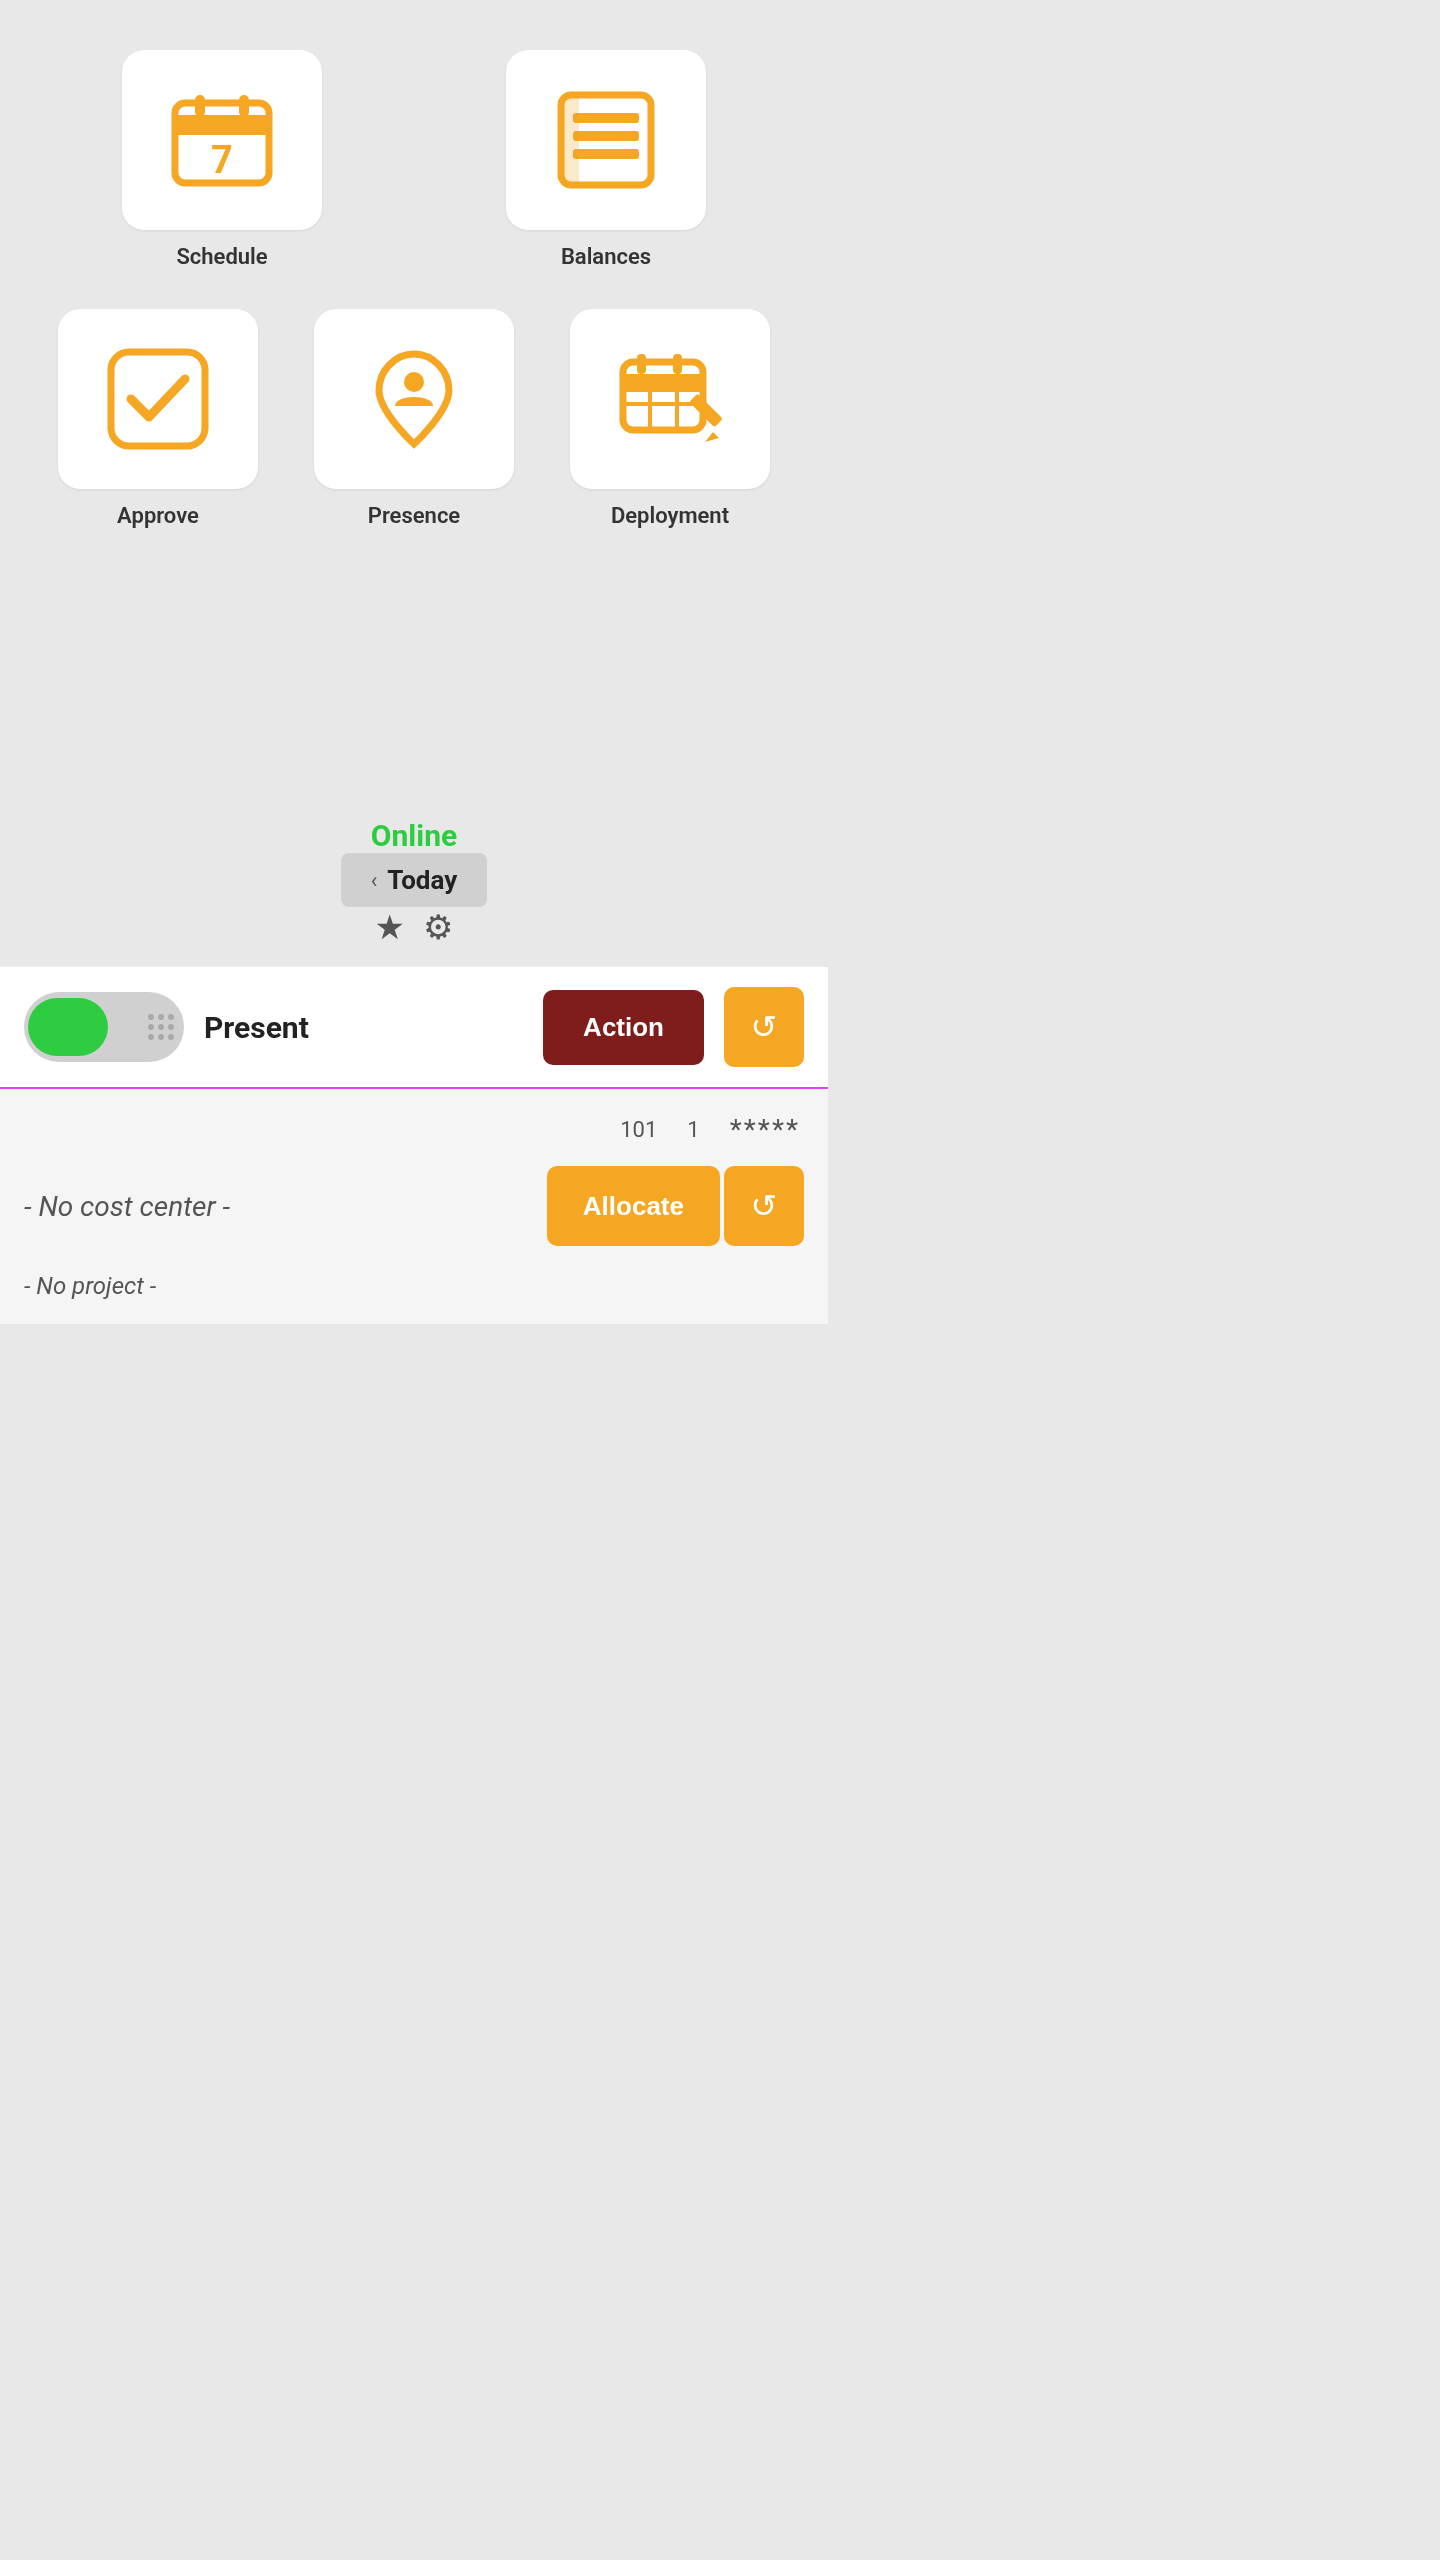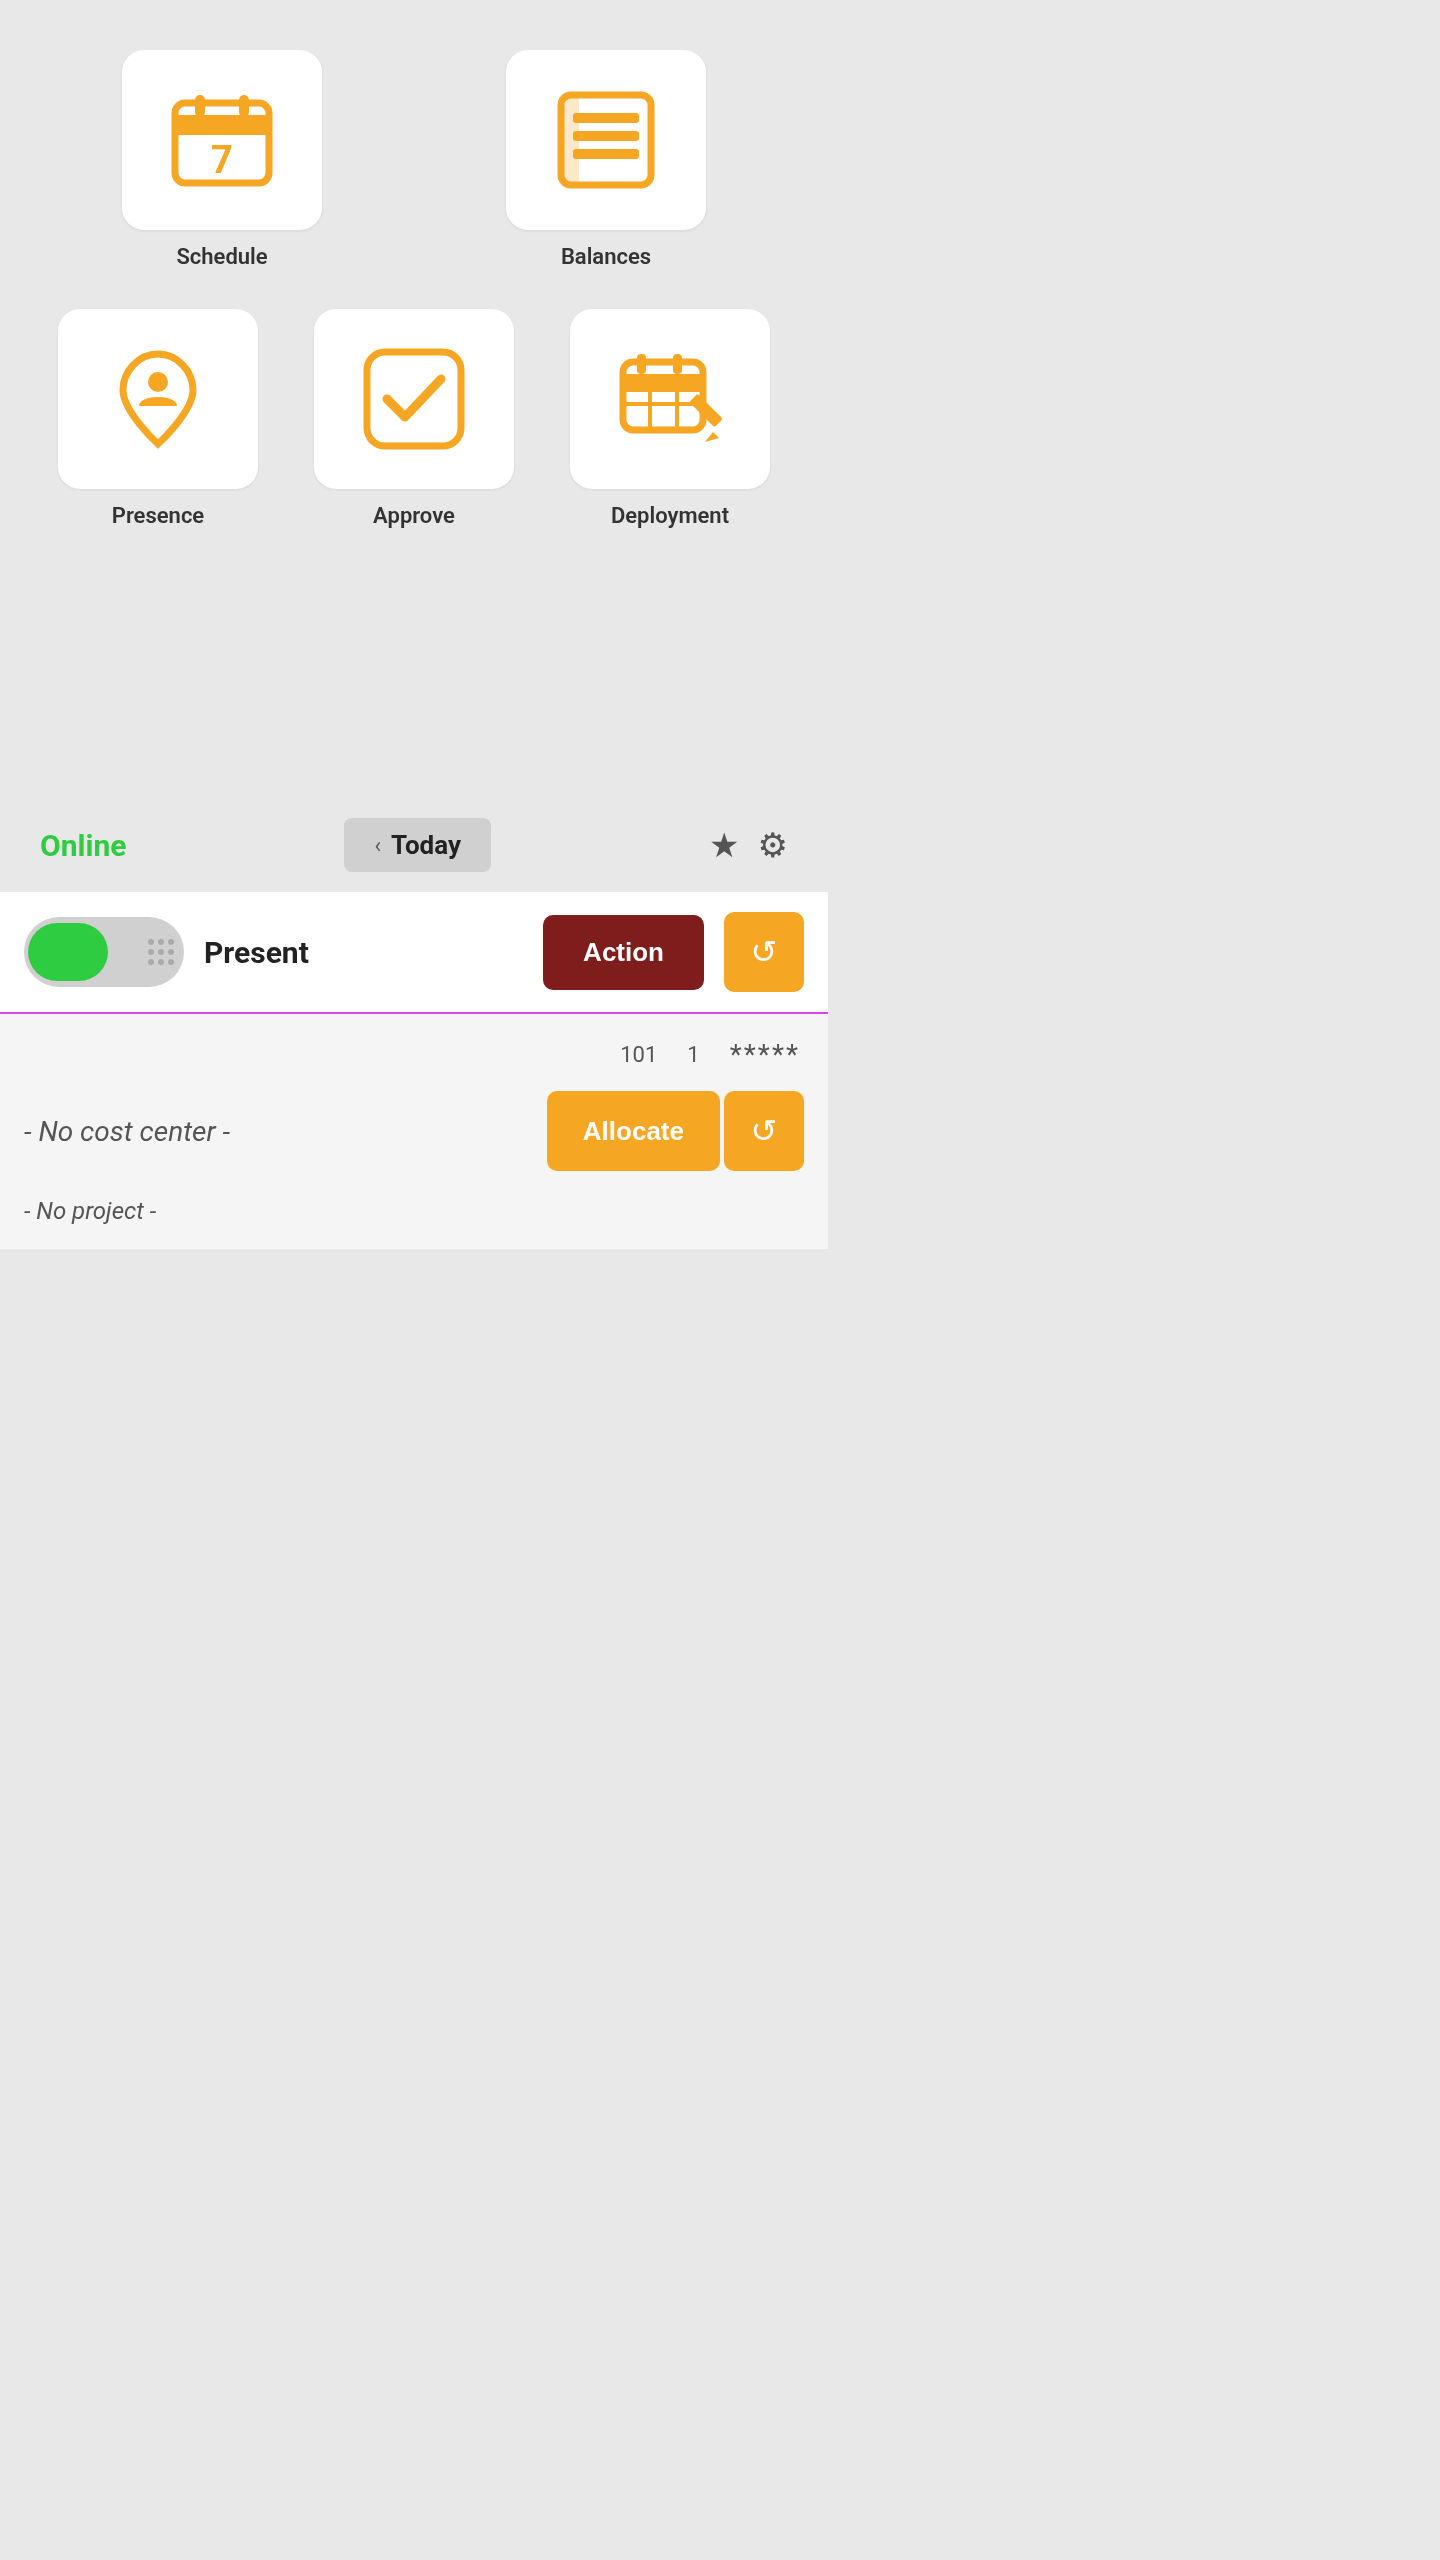--- a/index.html
+++ b/index.html
@@ -45,22 +45,23 @@
       font-size: 22px;
       font-weight: 600;
       color: #333333;
       text-align: center;
     }
 
     .header-bar {
       display: flex;
       align-items: center;
       justify-content: space-between;
-      padding: 20px 40px;
+      padding: 20px 20px;
       background: #e8e8e8;
+      flex-direction: column;
     }
 
     .online-label {
       font-size: 30px;
       font-weight: 700;
       color: #2ecc40;
     }
 
     .today-btn {
       display: flex;
@@ -282,38 +283,38 @@
       <span class="icon-label">Balances</span>
     </div>
 
   </div>
 
   <div class="icon-row">
 
     <div class="icon-item">
       <div class="icon-box">
         <svg width="110" height="110" viewBox="0 0 110 110" fill="none" xmlns="http://www.w3.org/2000/svg">
+          <rect x="8" y="8" width="94" height="94" rx="18" stroke="#F5A623" stroke-width="7" fill="none"></rect>
+          <polyline points="28,55 46,73 82,35" stroke="#F5A623" stroke-width="9" fill="none" stroke-linecap="round" stroke-linejoin="round"></polyline>
+        </svg>
+      </div>
+      <span class="icon-label">Approve</span>
+    </div>
+
+    <div class="icon-item">
+      <div class="icon-box">
+        <svg width="110" height="110" viewBox="0 0 110 110" fill="none" xmlns="http://www.w3.org/2000/svg">
 
           <path d="M55 10 C35 10 20 28 20 46 C20 68 55 100 55 100 C55 100 90 68 90 46 C90 28 75 10 55 10 Z" stroke="#F5A623" stroke-width="7" fill="none"></path>
 
           <circle cx="55" cy="38" r="10" fill="#F5A623"></circle>
           <path d="M36 62 C36 50 74 50 74 62" fill="#F5A623"></path>
         </svg>
       </div>
       <span class="icon-label">Presence</span>
-    </div>
-
-    <div class="icon-item">
-      <div class="icon-box">
-        <svg width="110" height="110" viewBox="0 0 110 110" fill="none" xmlns="http://www.w3.org/2000/svg">
-          <rect x="8" y="8" width="94" height="94" rx="18" stroke="#F5A623" stroke-width="7" fill="none"></rect>
-          <polyline points="28,55 46,73 82,35" stroke="#F5A623" stroke-width="9" fill="none" stroke-linecap="round" stroke-linejoin="round"></polyline>
-        </svg>
-      </div>
-      <span class="icon-label">Approve</span>
     </div>
 
     <div class="icon-item">
       <div class="icon-box">
         <svg width="110" height="110" viewBox="0 0 110 110" fill="none" xmlns="http://www.w3.org/2000/svg">
           <rect x="8" y="18" width="80" height="68" rx="10" stroke="#F5A623" stroke-width="7" fill="none"></rect>
           <rect x="8" y="30" width="80" height="18" fill="#F5A623"></rect>
           <rect x="22" y="10" width="9" height="20" rx="4" fill="#F5A623"></rect>
           <rect x="58" y="10" width="9" height="20" rx="4" fill="#F5A623"></rect>
           <line x1="8" y1="60" x2="88" y2="60" stroke="#F5A623" stroke-width="4"></line>

